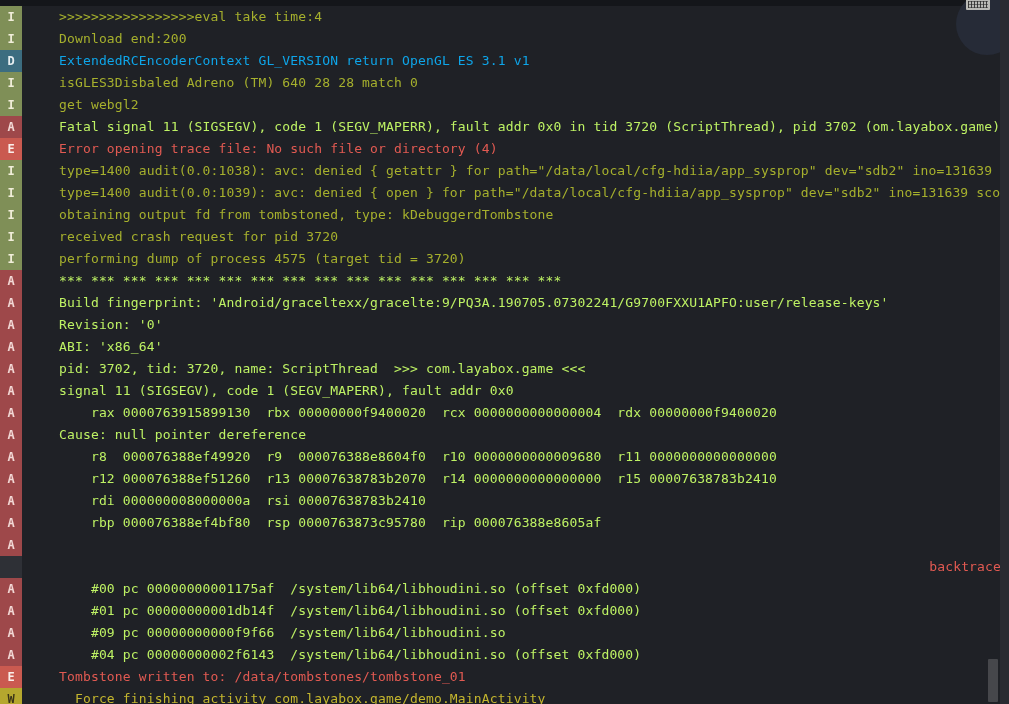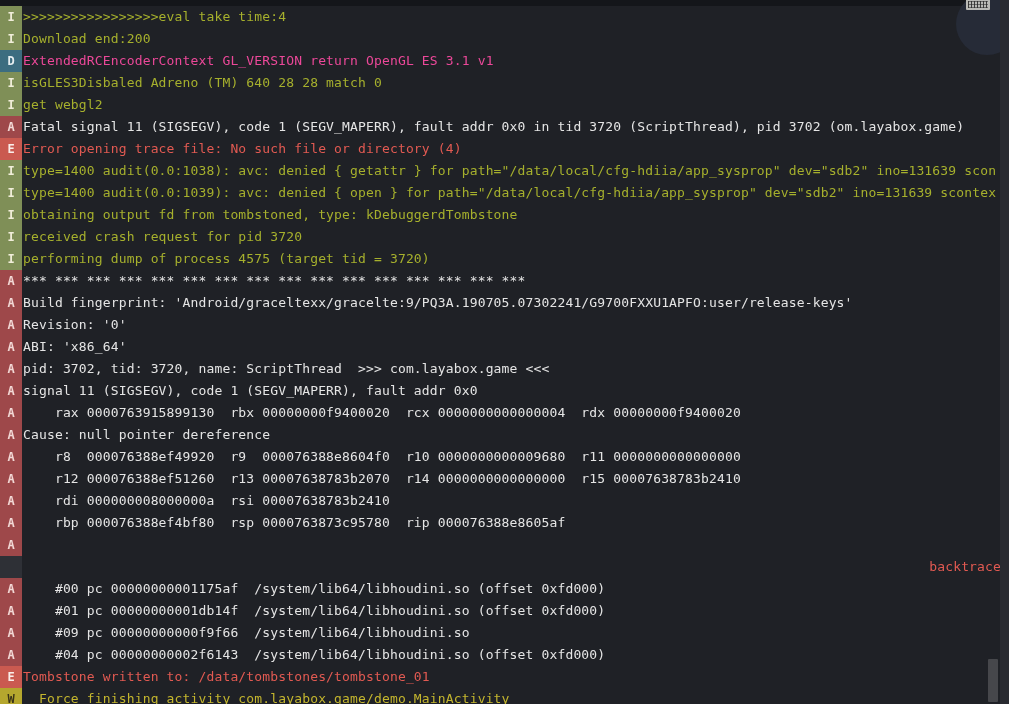--- a/index.html
+++ b/index.html
@@ -12,27 +12,28 @@
   .log{position:absolute;top:6px;left:0;right:0;}
   .row{display:flex;height:22px;overflow:hidden;}
   .badge{
     flex:0 0 22px;width:22px;text-align:center;
     font:bold 12px/22px "DejaVu Sans Mono","Liberation Mono",monospace;
   }
   .text{
     flex:1 1 auto;padding-left:1px;white-space:pre;overflow:hidden;
     font:13px/22px "DejaVu Sans Mono","Liberation Mono",monospace;
     letter-spacing:0.15px;
+    margin-left:36px;
   }
   .lvl-I .badge{background:#7f8f57;color:#f1eeda;}
   .lvl-I .text{color:#a6b02d;}
   .lvl-D .badge{background:#3c6d80;color:#e6eef0;}
-  .lvl-D .text{color:#ec4899;}
+  .lvl-D .text{color:#0ea5e9;}
   .lvl-A .badge{background:#9e484a;color:#f3d9d6;}
-  .lvl-A .text{color:#e5e5e5;}
+  .lvl-A .text{color:#bef264;}
   .lvl-E .badge{background:#ca5a50;color:#faeeea;}
   .lvl-E .text{color:#e25a52;}
   .lvl-W .badge{background:#b5a72e;color:#3b3418;}
   .lvl-W .text{color:#c4b62e;}
   .lvl-N .badge{background:#2e3036;}
   .lvl-N .text{color:#e25a52;text-align:right;}
 
   .console-btn{
     position:absolute;left:956px;top:-7px;width:62px;height:62px;
     border-radius:50%;background:#262b37;z-index:5;border:none;padding:0;

